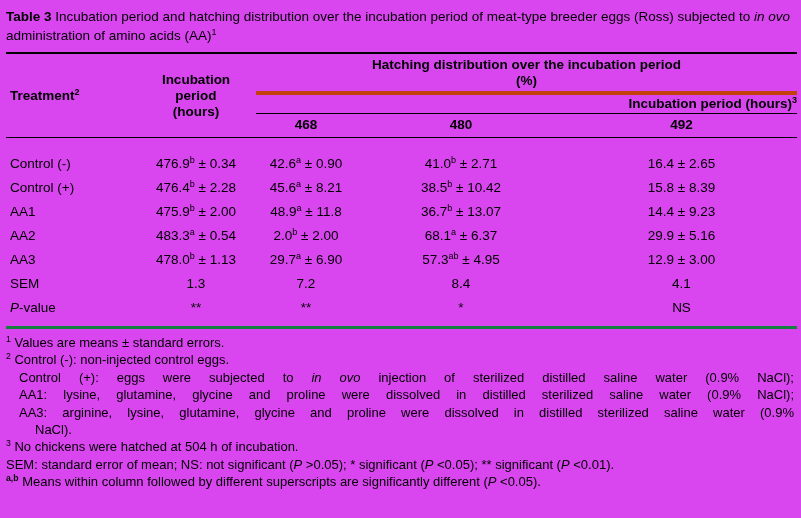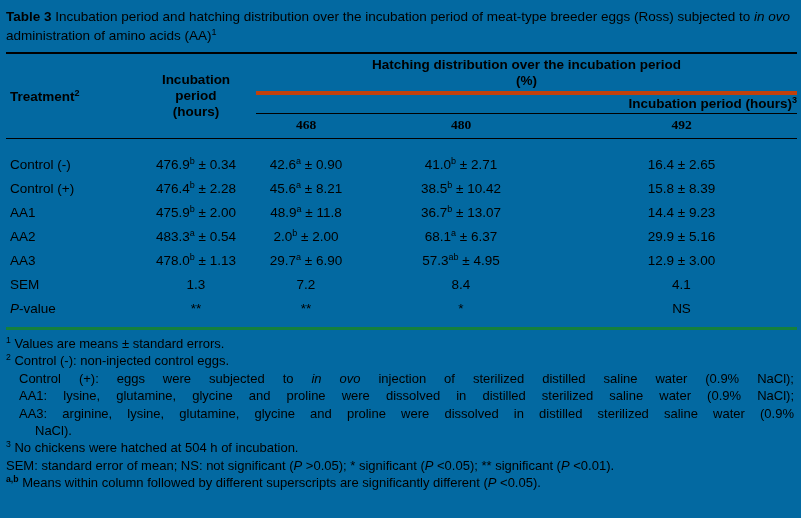--- a/index.html
+++ b/index.html
@@ -1,30 +1,30 @@
 <!DOCTYPE html>
 <html><head>
 <meta charset="utf-8">
 <style>
   html,body{margin:0;padding:0;background:#ffffff;color:#000000;}
   body{font-family:"Liberation Sans","DejaVu Sans",sans-serif;font-size:13.5px;}
-  .page{position:relative;width:801px;height:518px;box-sizing:border-box;padding:5px 4px 0 6px;overflow:hidden;background:#0369a1;}
+  .page{position:relative;width:801px;height:518px;box-sizing:border-box;padding:5px 4px 0 6px;overflow:hidden;background:#d946ef;}
   .b{font-weight:bold;}
   .i{font-style:italic;}
   sup{font-size:0.67em;line-height:0;vertical-align:super;}
   .title{width:790px;line-height:19px;padding-top:2px;margin-bottom:7px;}
   table.results{border-collapse:collapse;table-layout:fixed;width:791px;border-top:2px solid #000;}
   col.c1{width:130px}col.c2{width:120px}col.c3{width:100px}col.c4{width:210px}col.c5{width:231px}
   thead{border-bottom:1px solid #000;}
   thead th{font-weight:bold;padding:0;font-size:13.5px;}
   th.th-treat{text-align:left;vertical-align:middle;padding-left:4px;}
   th.th-incub{text-align:center;vertical-align:middle;line-height:16px;}
   th.spanner{border-bottom:4px solid #c2410c;text-align:center;line-height:16px;padding:3px 0 2px;}
   th.subspanner{border-bottom:1px solid #000;text-align:right;line-height:16px;padding:1px 0;}
-  th.hour{text-align:center;padding:3px 0 5px;font-family:Liberation Serif, serif;}
+  th.hour{text-align:center;padding:3px 0 5px;}
   tbody{border-bottom:3px solid #15803d;}
   tbody td{text-align:center;height:24px;padding:0;vertical-align:middle;}
   tbody td.label{text-align:left;padding-left:4px;}
   tbody tr:first-child td{padding-top:13px;}
   tbody tr:last-child td{padding-bottom:7px;}
   .footnotes{margin-top:5px;width:788px;font-size:13px;line-height:17.4px;}
   .fn{white-space:normal;}
   .fn.ind1{padding-left:13px;}
   .fn.ind2{padding-left:29px;}
   .fn.just{text-align:justify;text-align-last:justify;}

